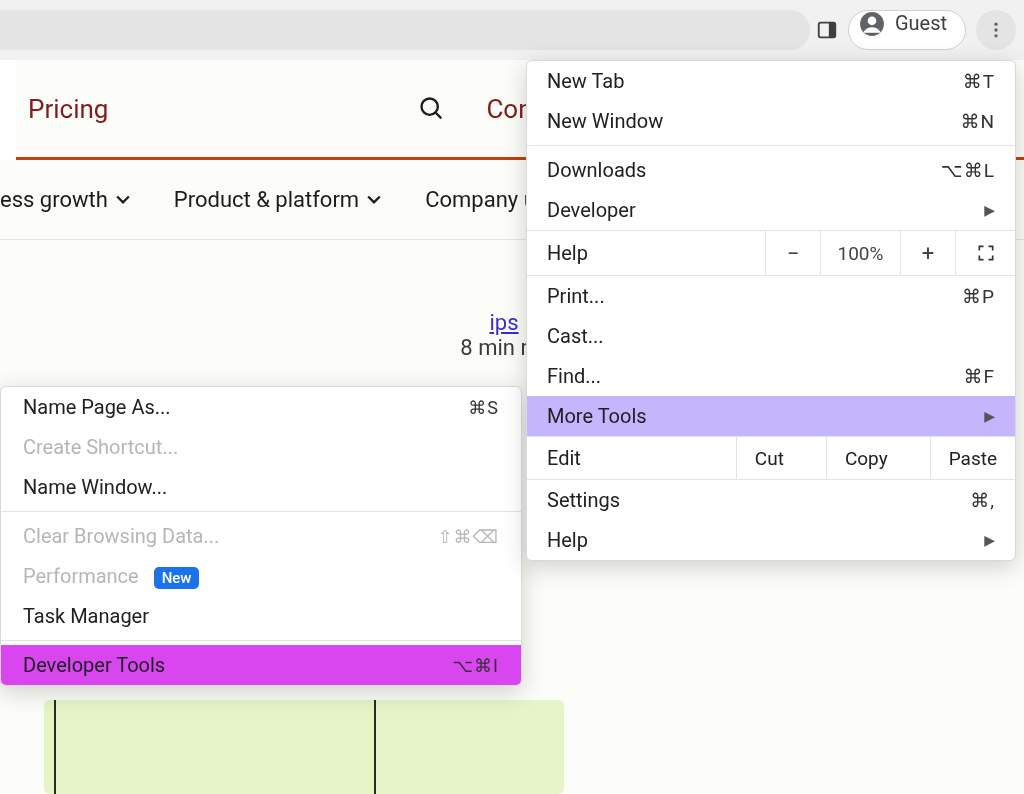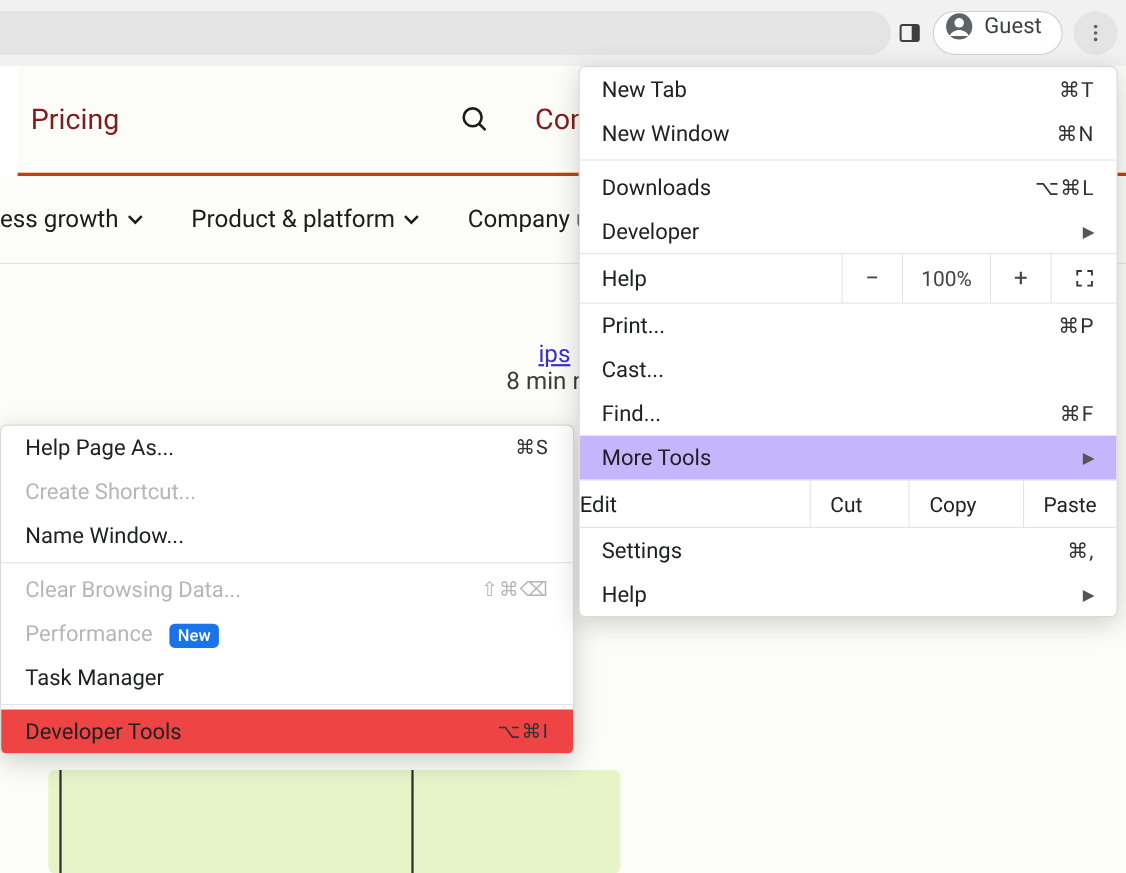--- a/index.html
+++ b/index.html
@@ -106,21 +106,21 @@
     border-left: 1px solid #e3e3e3; width: 55px;
     display:flex; align-items:center; justify-content:center;
     font-size: 22px; color:#444;
   }
   .zoom-row .val { width: 80px; font-size: 19px; }
   .zoom-row .full { width: 60px; }
   .edit-row {
     display: flex; align-items: stretch; height: 44px;
     border-top: 1px solid #e3e3e3; border-bottom: 1px solid #e3e3e3;
   }
-  .edit-row .elabel { flex:1; display:flex; align-items:center; }
+  .edit-row .elabel { flex:1; display:flex; align-items:center; padding-left:20px; }
   .edit-row .ecell {
     border-left:1px solid #e3e3e3;
     display:flex; align-items:center; justify-content:center;
     font-size:19px; padding: 0 18px; margin-left: 24px;
   }
   .arrow-right { color:#555; font-size:14px; }
 
   
   .submenu {
     position: absolute; left: 0px; top: 386px; width: 522px;
@@ -131,21 +131,21 @@
     font-size: 20px;
     color: #202124;
     overflow: hidden;
     z-index: 20;
   }
   .submenu .srow {
     display:flex; align-items:center; justify-content: space-between;
     padding: 8px 22px; height: 40px;
   }
   .submenu .srow.dis { color: #b6b6b6; }
-  .submenu .srow.h { background: #ef4444; }
+  .submenu .srow.h { background: #d946ef; }
   .submenu hr { border:none; border-top:1px solid #e3e3e3; margin: 4px 0; }
   .badge {
     display:inline-block; background:#1a73e8; color:#fff;
     font-size:15px; padding: 2px 8px; border-radius: 5px; margin-left: 10px;
     font-weight:500;
   }
   .srow .short { color:#b6b6b6; font-size:18px; letter-spacing:1px; }
   .srow .short.dark { color:#333; }
 
   
@@ -276,21 +276,21 @@
     <span class="shortcut">⌘,</span>
   </div>
   <div class="row">
     <span>Help</span>
     <span class="arrow-right">▶</span>
   </div>
 </div>
 
 <div class="submenu">
   <div class="srow">
-    <span>Help Page As...</span>
+    <span>Name Page As...</span>
     <span class="short dark">⌘S</span>
   </div>
   <div class="srow dis">
     <span>Create Shortcut...</span>
       <span></span>
   </div>
   <div class="srow">
     <span>Name Window...</span>
       <span></span>
   </div>

